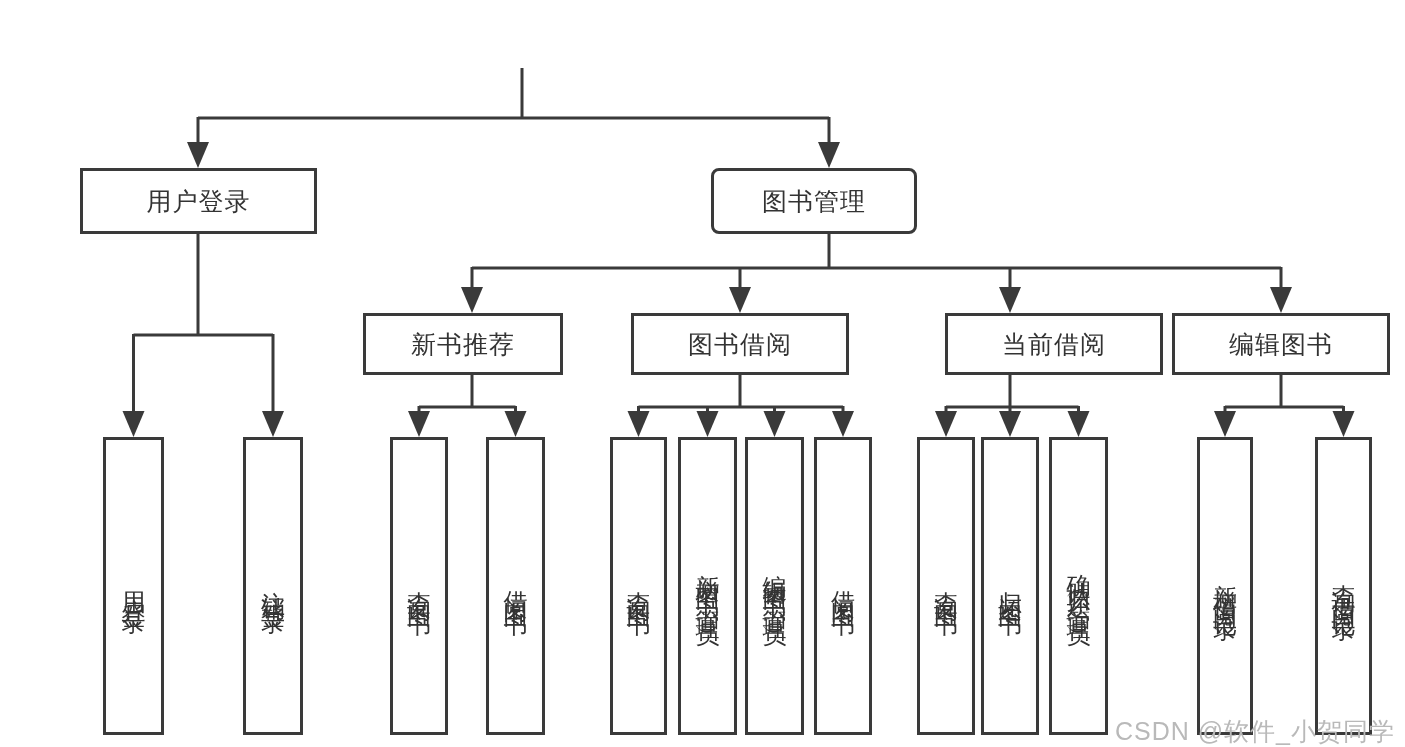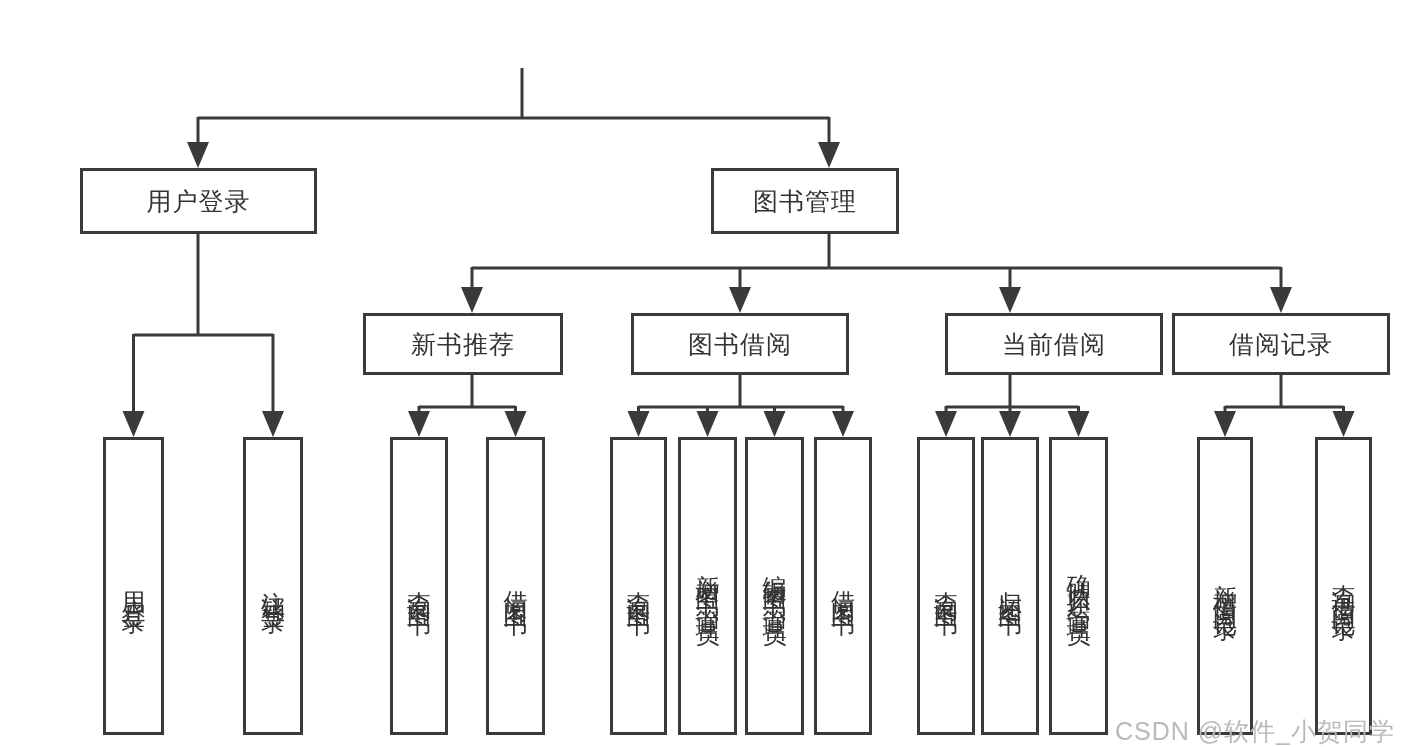--- a/index.html
+++ b/index.html
@@ -88,35 +88,35 @@
       <path d="M1281 375 V407 M1225 407 H1343.5 M1225 406 V413 M1343.5 406 V413"></path>
       <polygon points="1214,411 1236,411 1225,437"></polygon>
       <polygon points="1332.5,411 1354.5,411 1343.5,437"></polygon>
     </g>
   </svg>
 
 
   <div class="node h" style="left:80px; top:168px; width:237px; height:66px;">
     <span>用户登录</span>
   </div>
-  <div class="node h" style="left:711px; top:168px; width:188px; height:66px;">
+  <div class="node h" style="left:711px; top:168px; width:206px; height:66px;border-radius:8px;">
     <span>图书管理</span>
   </div>
 
   <div class="node h" style="left:363px; top:313px; width:200px; height:62px;">
     <span>新书推荐</span>
   </div>
   <div class="node h" style="left:631px; top:313px; width:218px; height:62px;">
     <span>图书借阅</span>
   </div>
   <div class="node h" style="left:901px; top:313px; width:218px; height:62px;margin-left:44px;">
     <span>当前借阅</span>
   </div>
   <div class="node h" style="left:1172px; top:313px; width:218px; height:62px;">
-    <span>借阅记录</span>
+    <span>编辑图书</span>
   </div>
 
   <div class="node v" style="left:103px; top:437px; width:61px; height:298px;">
     <span>用户登录</span>
   </div>
   <div class="node v" style="left:243px; top:437px; width:60px; height:298px;">
     <span>注销登录</span>
   </div>
 
   <div class="node v" style="left:390px; top:437px; width:58px; height:298px;">

